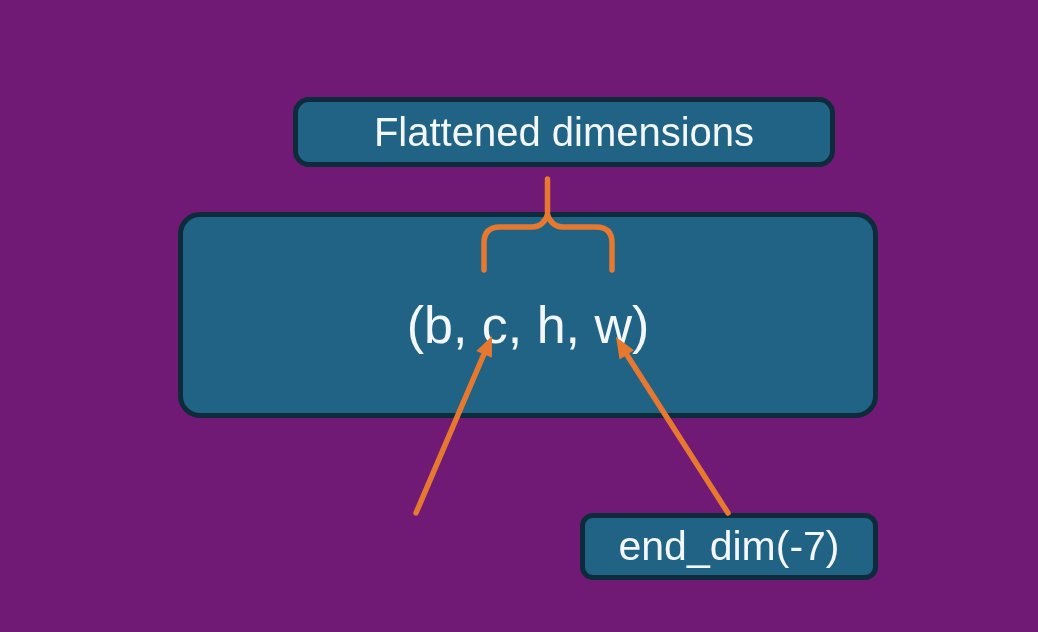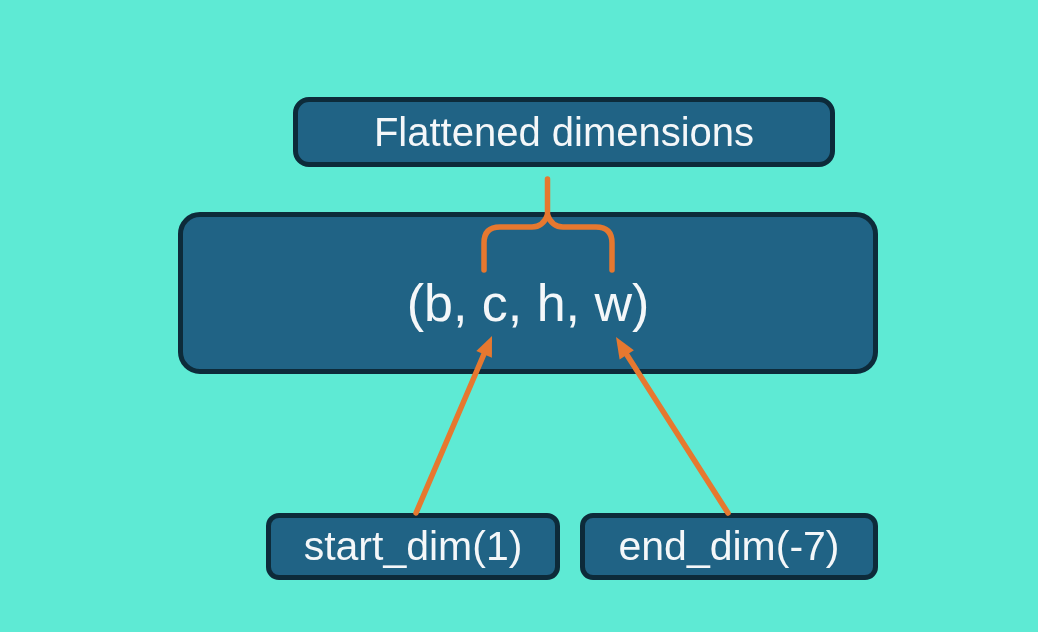--- a/index.html
+++ b/index.html
@@ -4,42 +4,42 @@
 <style>
   * { margin: 0; padding: 0; box-sizing: border-box; }
   html, body {
     width: 1038px; height: 632px;
     background: #ffffff;
     font-family: "Liberation Sans", sans-serif;
   }
   .canvas {
     position: relative;
     width: 1038px; height: 632px;
-    background: #5eead4;
+    background: #701a75;
     overflow: hidden;
   }
   .node {
     position: absolute;
     background: #206385;
     border: 5px solid #0d2b3a;
     color: #f4f7f9;
     display: flex;
     align-items: center;
     justify-content: center;
     white-space: nowrap;
   }
   .node-top {
     left: 293px; top: 97px;
     width: 542px; height: 70px;
     border-radius: 16px;
     font-size: 40px;
   }
   .node-main {
     left: 178px; top: 212px;
-    width: 700px; height: 162px;
+    width: 700px; height: 206px;
     border-radius: 22px;
     font-size: 52px;
     padding-top: 20px;
   }
   .node-bottom {
     top: 513px;
     height: 67px;
     border-radius: 13px;
     font-size: 41px;
   }
@@ -69,23 +69,20 @@
 <div class="canvas">
 
   <div class="node node-top">
     <span>Flattened dimensions</span>
   </div>
 
   <div class="node node-main">
     <span>(b, c, h, w)</span>
   </div>
 
-  <div class="node node-bottom node-start">
-    <span>start_dim(1)</span>
-  </div>
 
   <div class="node node-bottom node-end">
     <span>end_dim(-7)</span>
   </div>
 
   <svg class="overlay" viewBox="0 0 1038 632">
 
     <path class="connector" d="M 547.5 179 L 547.5 215"></path>
 
     <path class="connector" d="M 484 270

